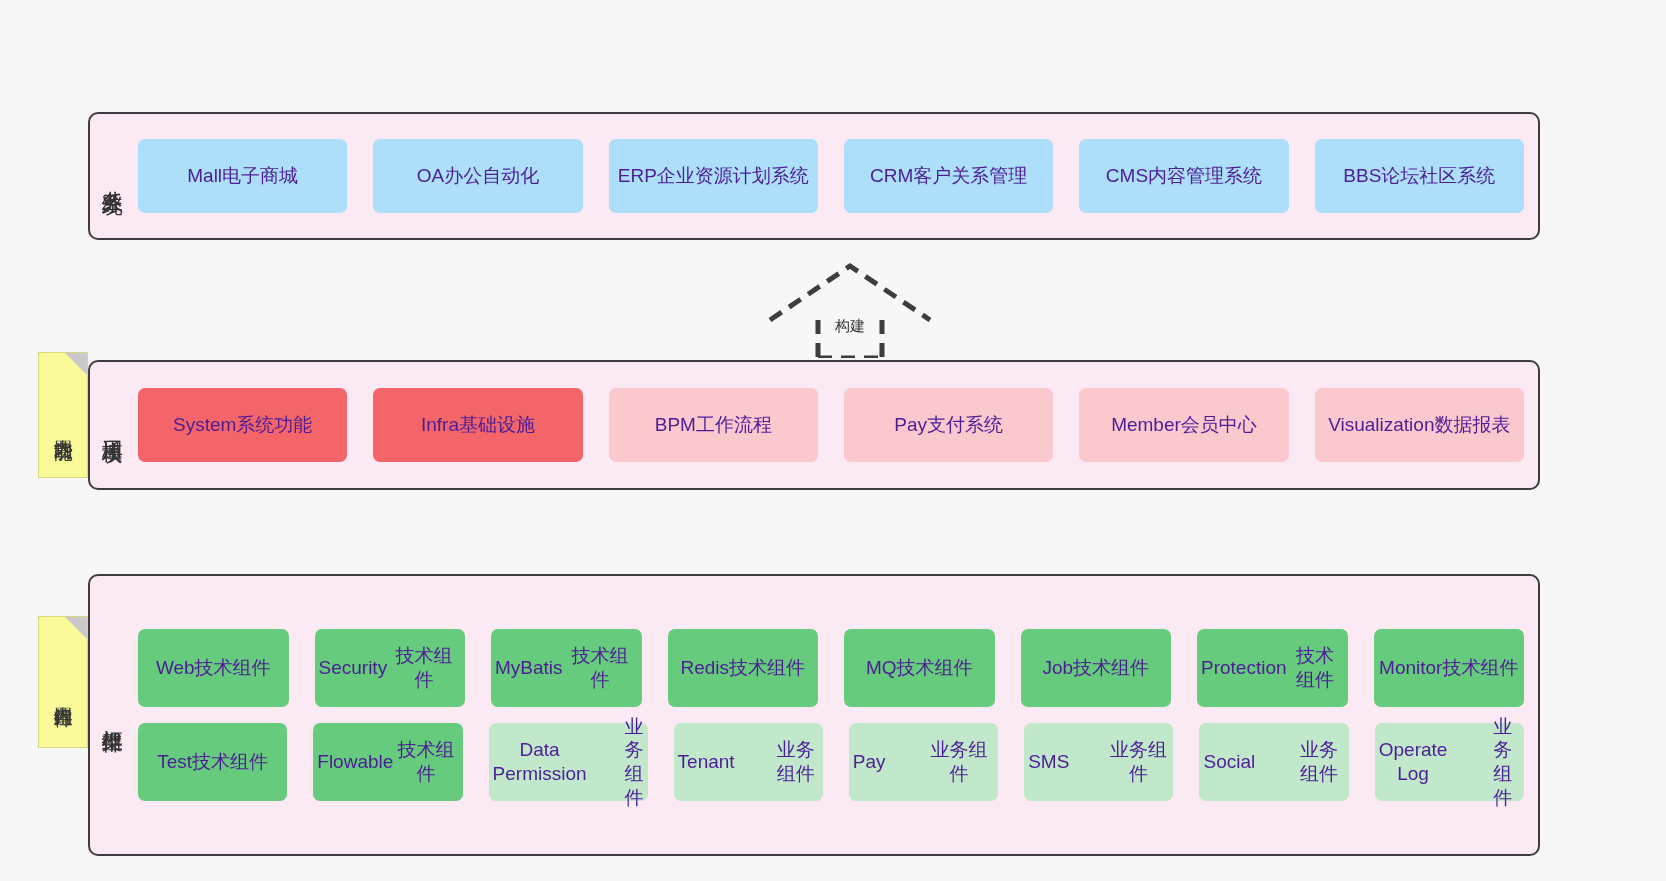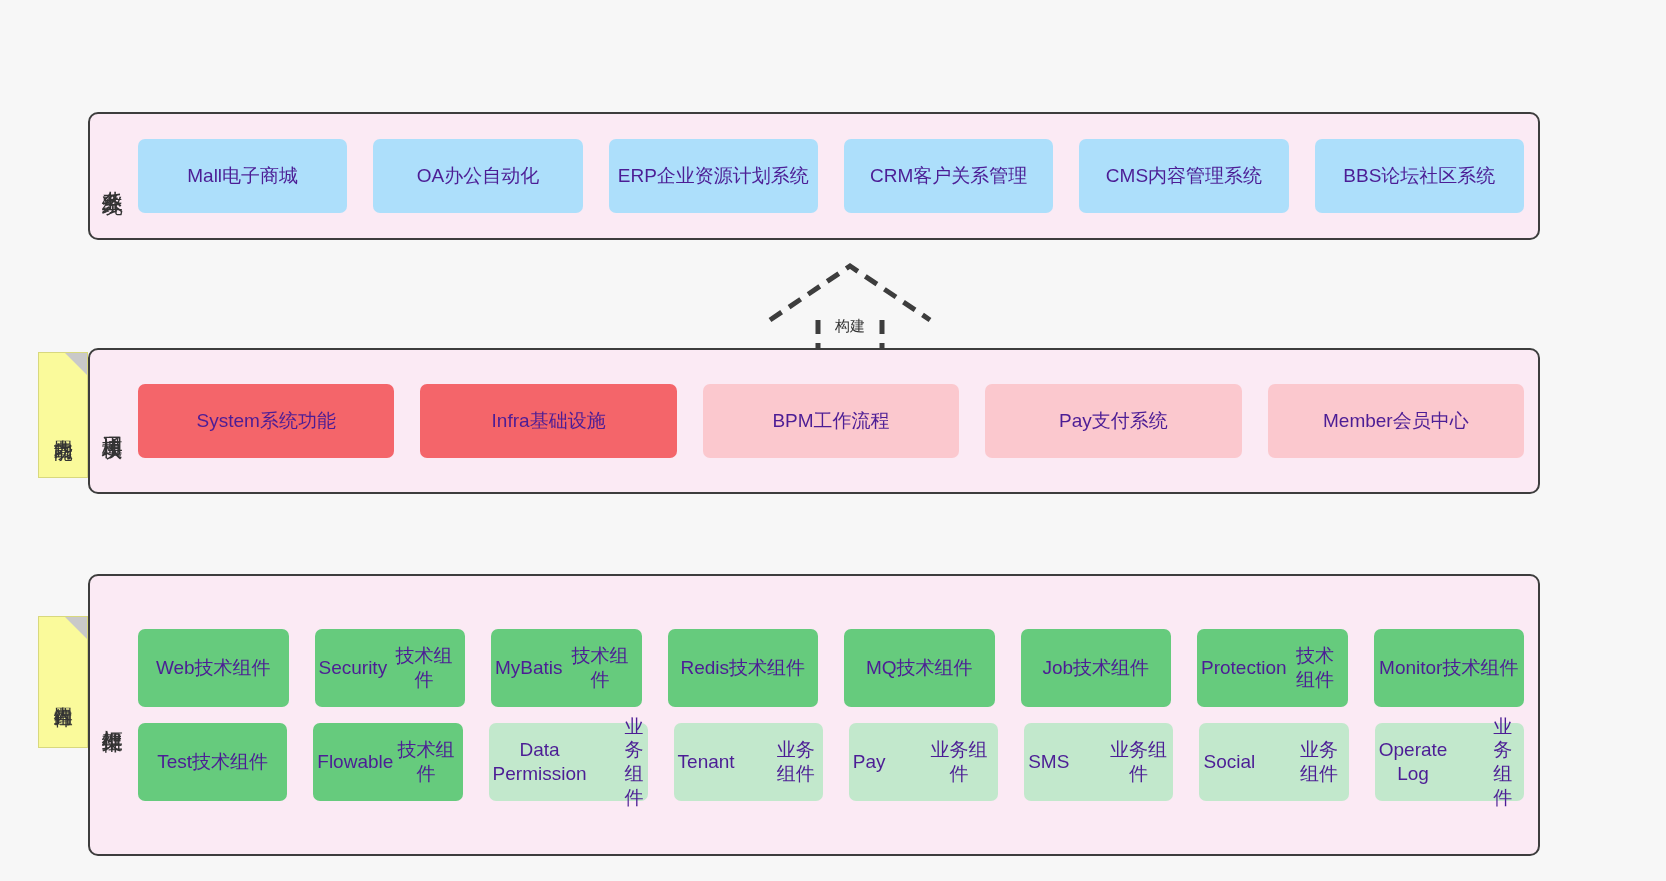--- a/index.html
+++ b/index.html
@@ -86,21 +86,21 @@
 
   
   .node.blue        { background: #addffb; }
   .node.red         { background: #f4656a; }
   .node.pink        { background: #fbc8ce; }
   .node.green       { background: #66cb7d; }
   .node.lightgreen  { background: #c2e8cc; gap: 38px; }
 
   
   #layer-business { left: 88px;  top: 112px; width: 1452px; height: 128px; }
-  #layer-common   { left: 88px;  top: 348px; width: 1452px; height: 146px; }
+  #layer-common   { left: 88px;  top: 360px; width: 1452px; height: 130px; }
   #layer-framework{ left: 88px;  top: 574px; width: 1452px; height: 282px; }
 
   #layer-business .node,
   #layer-common   .node { height: 74px; }
   #layer-framework .node { height: 78px; }
 
   
   .note {
     position: absolute;
     box-sizing: border-box;
@@ -218,20 +218,24 @@
           <span class="n-sub">工作流程</span>
         </div>
         <div class="node pink">
           <span class="n-name">Pay</span>
           <span class="n-sub">支付系统</span>
         </div>
         <div class="node pink">
           <span class="n-name">Member</span>
           <span class="n-sub">会员中心</span>
         </div>
+        <div class="node pink">
+          <span class="n-name">Visualization</span>
+          <span class="n-sub">数据报表</span>
+        </div>
       </div>
     </div>
   </div>
 
 
   <div class="note" id="note-framework">内置组件</div>
 
   <div class="layer-panel" id="layer-framework">
     <div class="layer-title">框架组件</div>
     <div class="layer-body">

